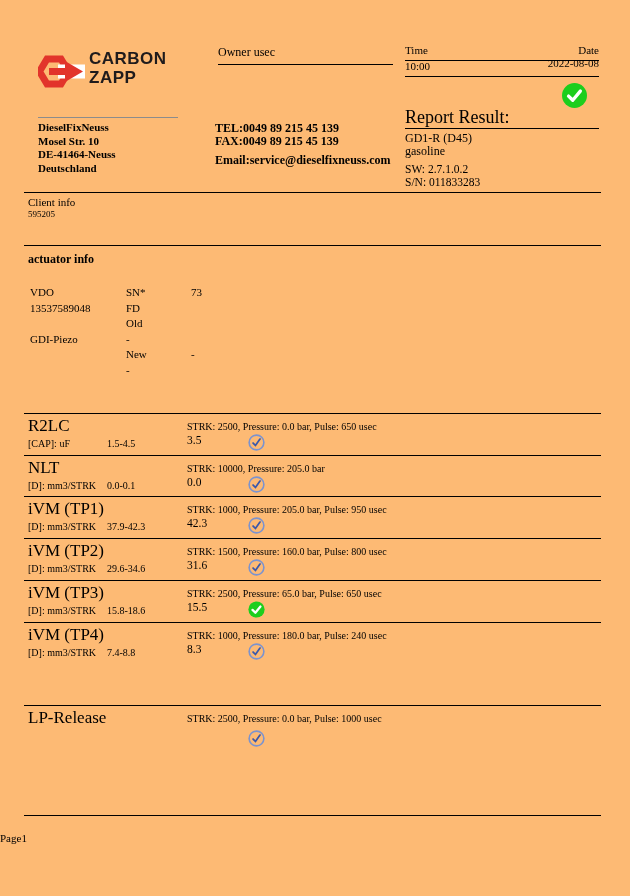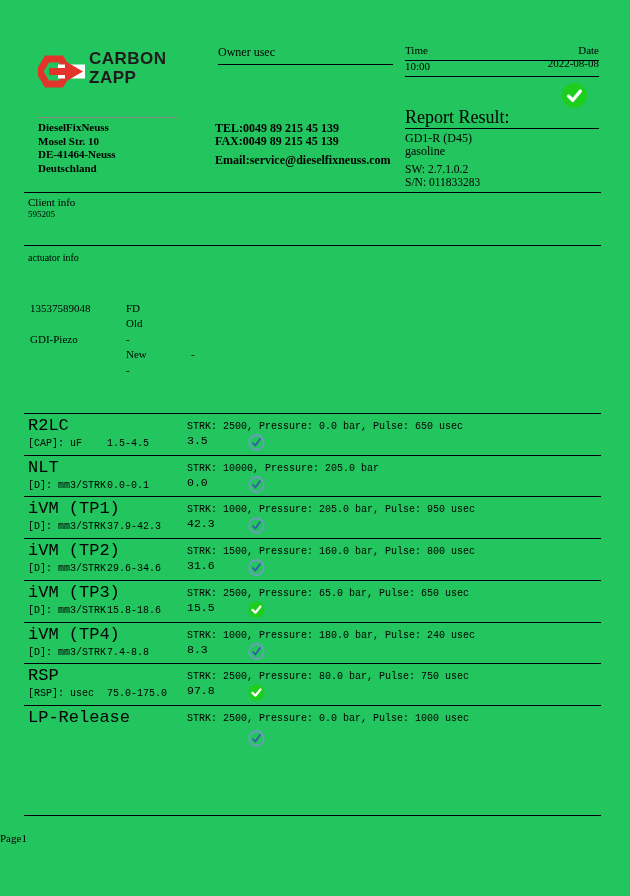--- a/index.html
+++ b/index.html
@@ -4,21 +4,21 @@
 <style>
   :root{
     --brand-red:#e2342b;
     --pass-green:#1dce1d;
     --check-blue:#3a58ab;
     --check-blue-ring:#7b93cf;
     --rule-gray:#8c8c8c;
     --ink:#000000;
   }
   html,body{margin:0;padding:0;background:#fff;}
-  .page{position:relative;width:630px;height:896px;background:#22c55e;overflow:hidden;
+  .page{position:relative;width:630px;height:896px;background:#fdba74;overflow:hidden;
         font-family:"Liberation Serif",serif;color:var(--ink);}
   .abs{position:absolute;}
   
   .hr{position:absolute;left:24px;width:577px;height:0;border-top:1px solid var(--ink);}
   
   .logo-icon{left:38px;top:55px;width:47px;height:33px;}
   .logo-text{left:89px;top:49px;font-family:"Liberation Sans",sans-serif;font-weight:bold;
              font-size:17px;line-height:19px;letter-spacing:0.5px;color:#1f1b1c;}
   
   .owner-heading{left:218px;top:45px;width:175px;font-size:12px;padding-bottom:4px;
@@ -37,28 +37,28 @@
   .device .sm{font-size:11.5px;line-height:12.5px;}
   .device .gap{height:5px;}
   
   .addr-rule{position:absolute;left:38px;top:117px;width:140px;border-top:1px solid var(--rule-gray);}
   .addr{left:38px;top:121px;font-size:11px;font-weight:bold;line-height:13.5px;}
   .contact{left:215px;top:122px;font-size:12px;font-weight:bold;line-height:13px;}
   .contact .email{margin-top:6px;}
   
   .client-label{left:28px;top:196px;font-size:11px;}
   .client-value{left:28px;top:209px;font-size:9px;}
-  .act-label{left:28px;top:252px;font-size:10px;}
+  .act-label{left:28px;top:252px;font-size:12px;font-weight:bold;}
   .act-grid{left:30px;top:286px;width:280px;height:96px;}
   .act-row{position:absolute;left:0;width:280px;height:15.5px;font-size:11px;}
   .act-c0{position:absolute;left:0;top:0;width:92px;}
   .act-c1{position:absolute;left:96px;top:0;width:60px;}
   .act-c2{position:absolute;left:161px;top:0;}
   
-  .tests{left:24px;top:413px;width:577px;height:347px;font-family:Liberation Mono, monospace;}
+  .tests{left:24px;top:413px;width:577px;height:347px;}
   .test{position:absolute;left:0;width:577px;height:41.7px;border-top:1px solid var(--ink);}
   .t-name{position:absolute;left:4px;top:2px;font-size:17px;}
   .t-params{position:absolute;left:163px;top:7px;font-size:10px;}
   .t-unit{position:absolute;left:4px;top:24px;font-size:10px;}
   .t-range{position:absolute;left:83px;top:24px;font-size:10px;}
   .t-value{position:absolute;left:163px;top:20px;font-size:11.5px;}
   .t-icon{position:absolute;left:224px;top:20px;width:17px;height:17px;}
   .no-sub .t-icon{top:24px;}
   
   .footer-rule{top:815px;}
@@ -121,20 +121,25 @@
     <div class="email">Email:service@dieselfixneuss.com</div>
   </div>
 
   <div class="hr" style="top:192px"></div>
   <div class="abs client-label">Client info</div>
   <div class="abs client-value">595205</div>
   <div class="hr" style="top:245px"></div>
 
   <div class="abs act-label">actuator info</div>
   <div class="abs act-grid">
+      <div class="act-row" style="top: 0px;">
+    <span class="act-c0">VDO</span>
+    <span class="act-c1">SN*</span>
+    <span class="act-c2">73</span>
+  </div>
       <div class="act-row" style="top: 15.5px;">
     <span class="act-c0">13537589048</span>
     <span class="act-c1">FD</span>
     <span class="act-c2"></span>
   </div>
       <div class="act-row" style="top: 31px;">
     <span class="act-c0"></span>
     <span class="act-c1">Old</span>
     <span class="act-c2"></span>
   </div>
@@ -221,32 +226,20 @@
     <div class="t-params">STRK: 1000, Pressure: 180.0 bar, Pulse: 240 usec</div>
     <div class="t-unit">[D]: mm3/STRK</div>
     <div class="t-range">7.4-8.8</div>
     <div class="t-value">8.3</div>
 
     <svg class="t-icon" viewBox="0 0 18 18">
       <circle cx="9" cy="9" r="7.8" fill="none" style="stroke:var(--check-blue-ring)" stroke-width="1.7"></circle>
       <path d="M5.4 9.6 L7.9 12.1 L12.7 5.4" fill="none" style="stroke:var(--check-blue)" stroke-width="1.9" stroke-linecap="round"></path>
     </svg>
   </div>
-      <div class="test" style="top: 250.2px;">
-    <div class="t-name">RSP</div>
-    <div class="t-params">STRK: 2500, Pressure: 80.0 bar, Pulse: 750 usec</div>
-    <div class="t-unit">[RSP]: usec</div>
-    <div class="t-range">75.0-175.0</div>
-    <div class="t-value">97.8</div>
-    <svg class="t-icon" viewBox="0 0 18 18">
-      <circle cx="9" cy="9" r="8.6" style="fill:var(--pass-green)"></circle>
-      <path d="M4.8 9.4 L7.8 12.4 L13.2 5.9" fill="none" stroke="#ffffff" stroke-width="2.4" stroke-linecap="round" stroke-linejoin="round"></path>
-    </svg>
-
-  </div>
       <div class="test no-sub" style="top: 291.9px;">
     <div class="t-name">LP-Release</div>
     <div class="t-params">STRK: 2500, Pressure: 0.0 bar, Pulse: 1000 usec</div>
     <div class="t-unit"></div>
     <div class="t-range"></div>
     <div class="t-value"></div>
 
     <svg class="t-icon" viewBox="0 0 18 18">
       <circle cx="9" cy="9" r="7.8" fill="none" style="stroke:var(--check-blue-ring)" stroke-width="1.7"></circle>
       <path d="M5.4 9.6 L7.9 12.1 L12.7 5.4" fill="none" style="stroke:var(--check-blue)" stroke-width="1.9" stroke-linecap="round"></path>

